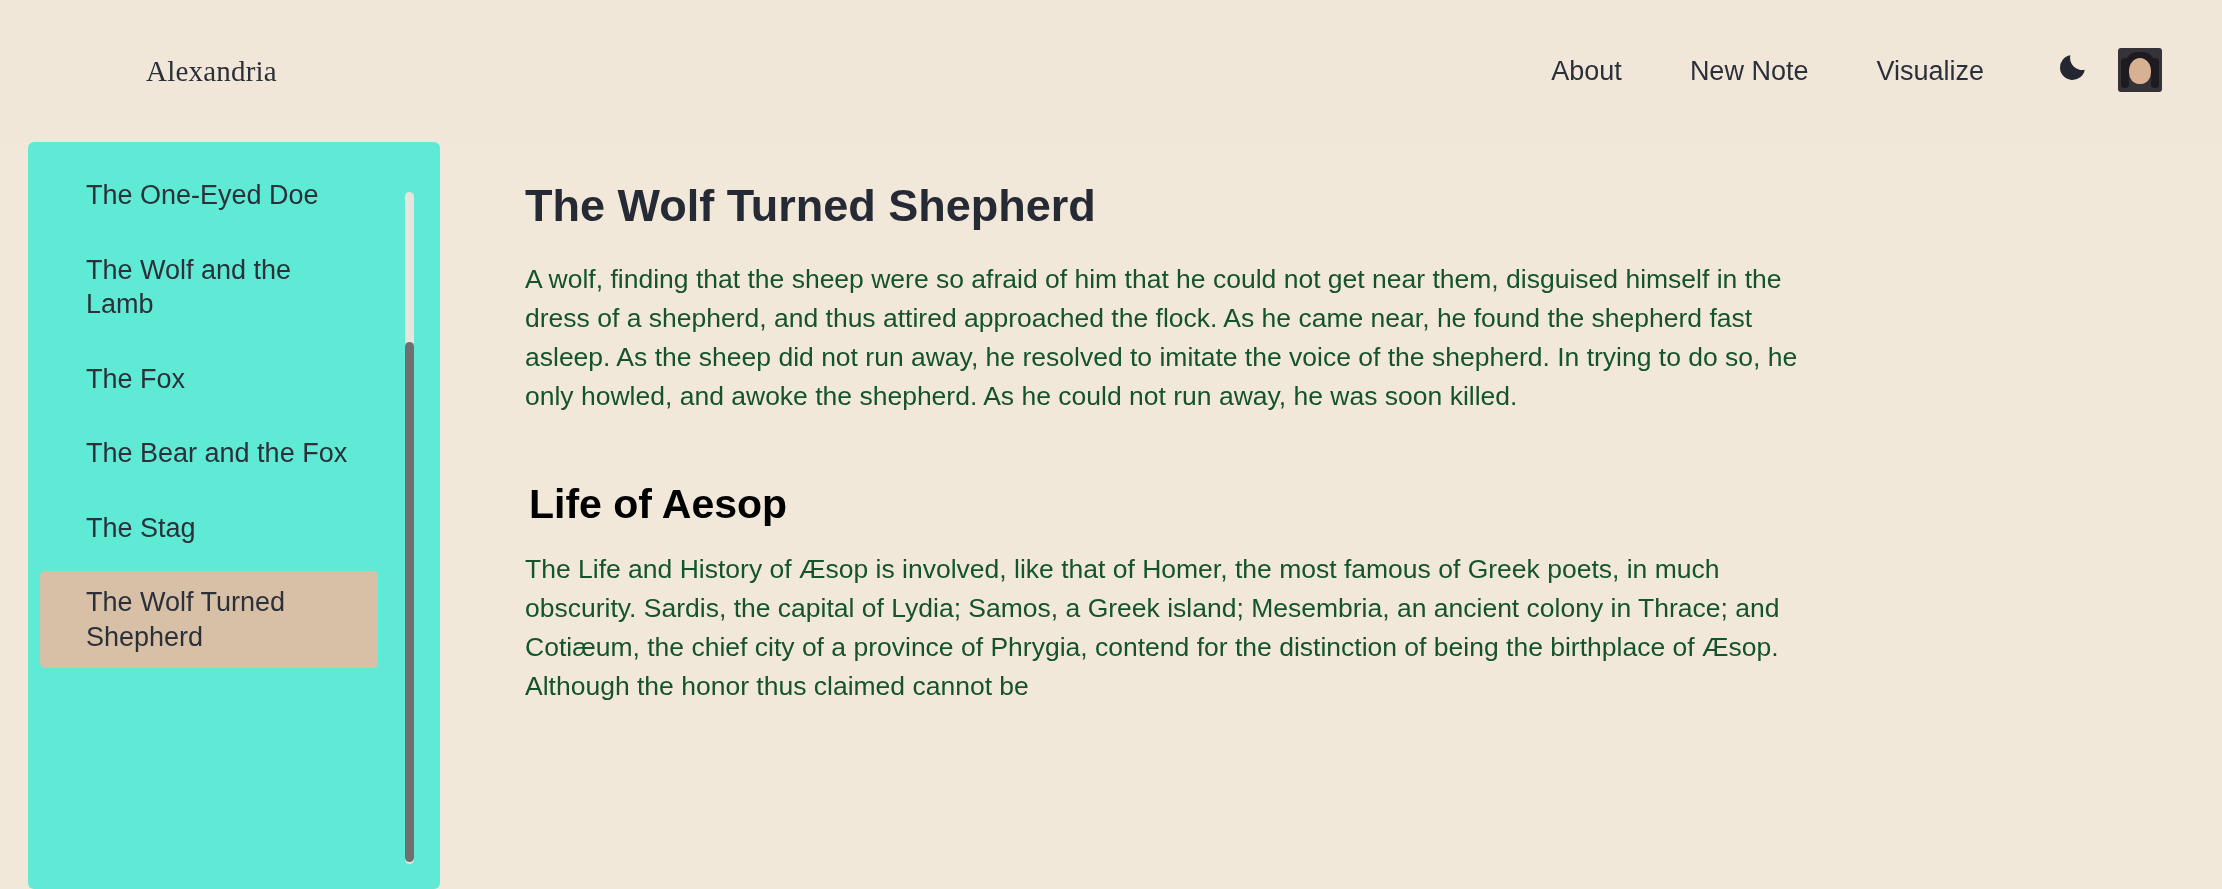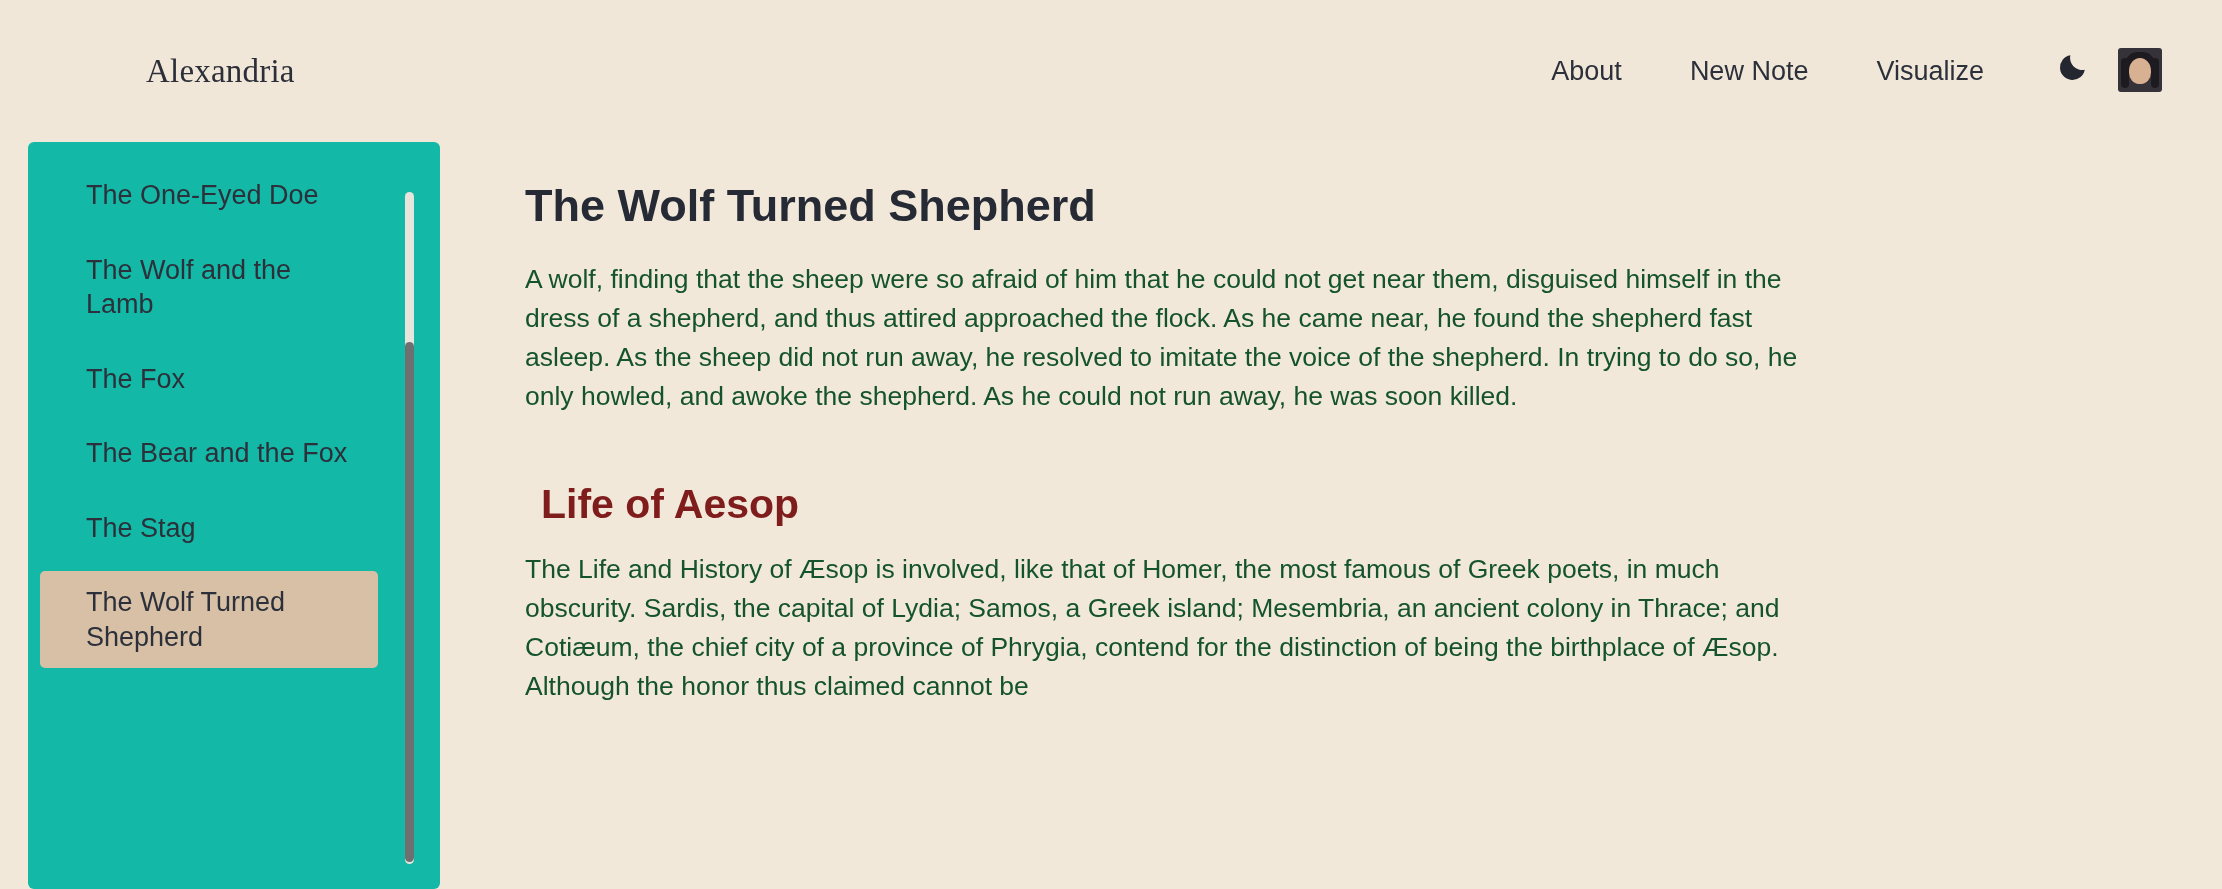--- a/index.html
+++ b/index.html
@@ -20,21 +20,21 @@
   .topbar {
     height: 142px;
     display: flex;
     align-items: center;
     padding: 0 40px 0 0;
     background: #f1e7d9;
     position: relative;
   }
   .brand {
     font-family: "Liberation Serif", serif;
-    font-size: 33px;
+    font-size: 29px;
     color: #2c2f38;
     margin-left: 146px;
     letter-spacing: 0.2px;
     white-space: nowrap;
   }
   .nav {
     margin-left: auto;
     display: flex;
     gap: 0;
   }
@@ -109,21 +109,21 @@
   .layout {
     display: flex;
     align-items: flex-start;
     height: 747px;
   }
 
   
   .sidebar {
     width: 412px;
     margin-left: 28px;
-    background: #14b8a6;
+    background: #5eead4;
     border-radius: 6px;
     height: 747px;
     position: relative;
     padding: 22px 0 0 0;
     flex: 0 0 auto;
   }
   .sidebar-list {
     position: relative;
     height: 100%;
     padding: 0 26px 0 0;
@@ -169,23 +169,23 @@
   h1.note-title {
     font-size: 45px;
     line-height: 1.15;
     margin: 26px 0 28px 0;
     font-weight: bold;
     color: #252a35;
   }
   h2.section-title {
     font-size: 41px;
     line-height: 1.15;
-    margin: 64px 0 22px 16px;
+    margin: 64px 0 22px 4px;
     font-weight: bold;
-    color: #7f1d1d;
+    color: #000000;
   }
   p.body-text {
     font-size: 26.5px;
     line-height: 1.48;
     margin: 0 0 26px 0;
     color: #14532d;
     max-width: 1320px;
   }
 </style>
 </head>

